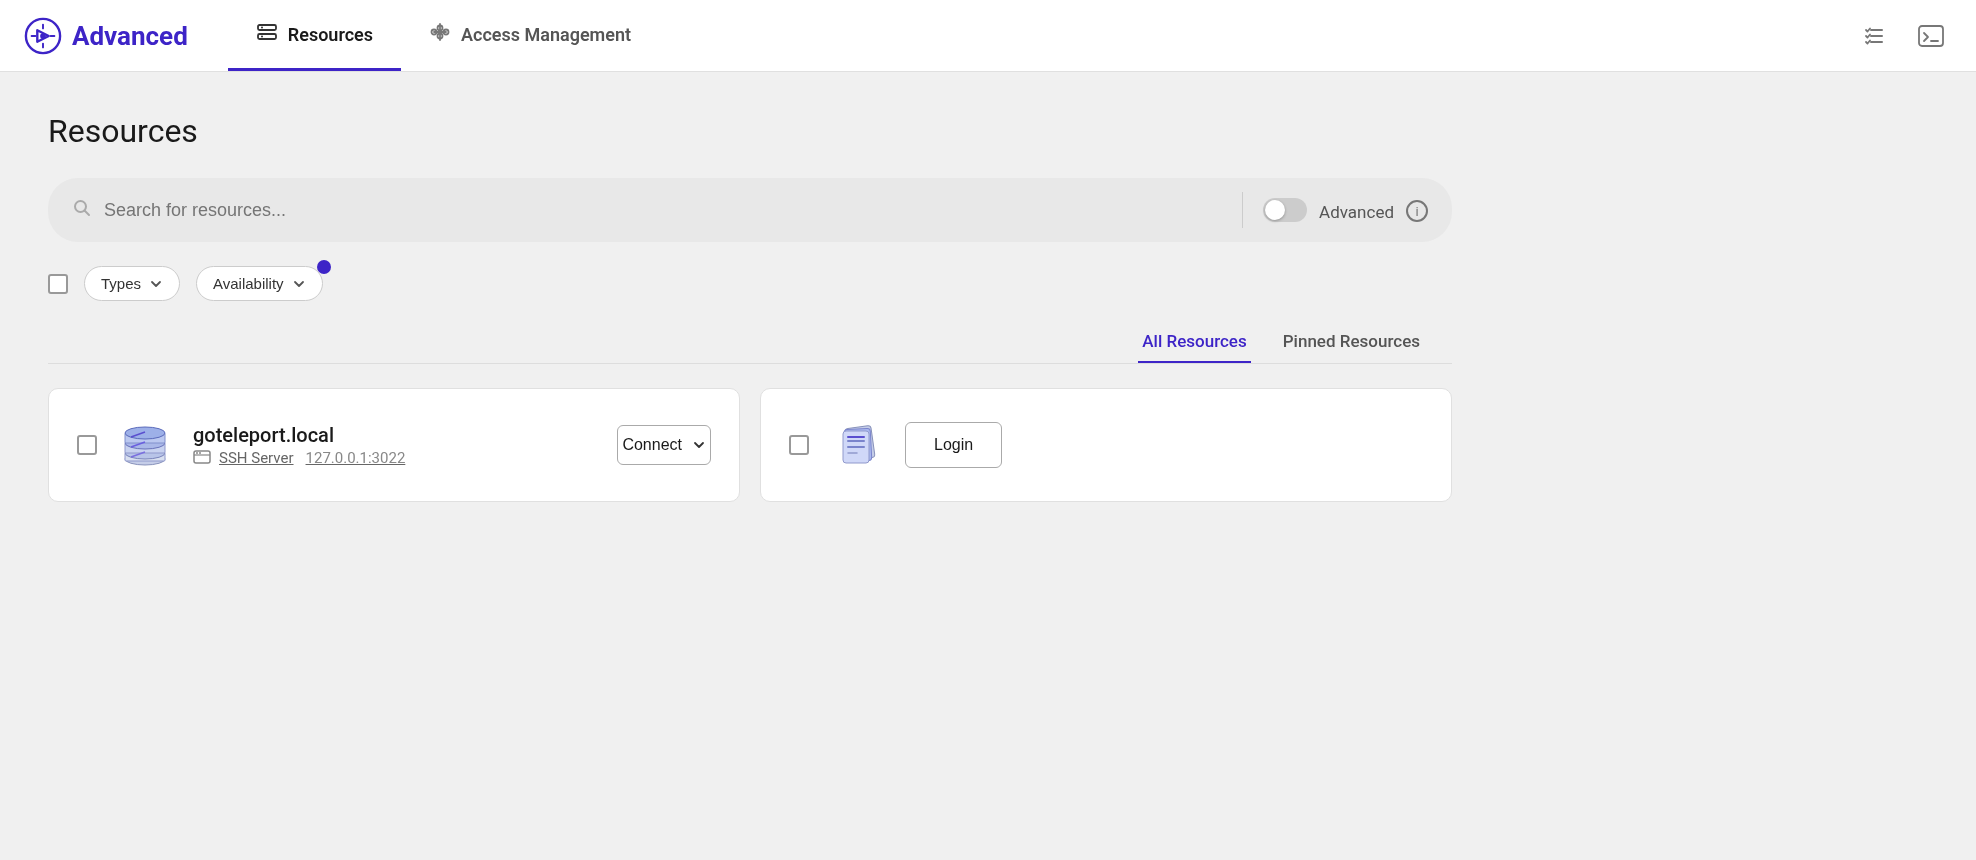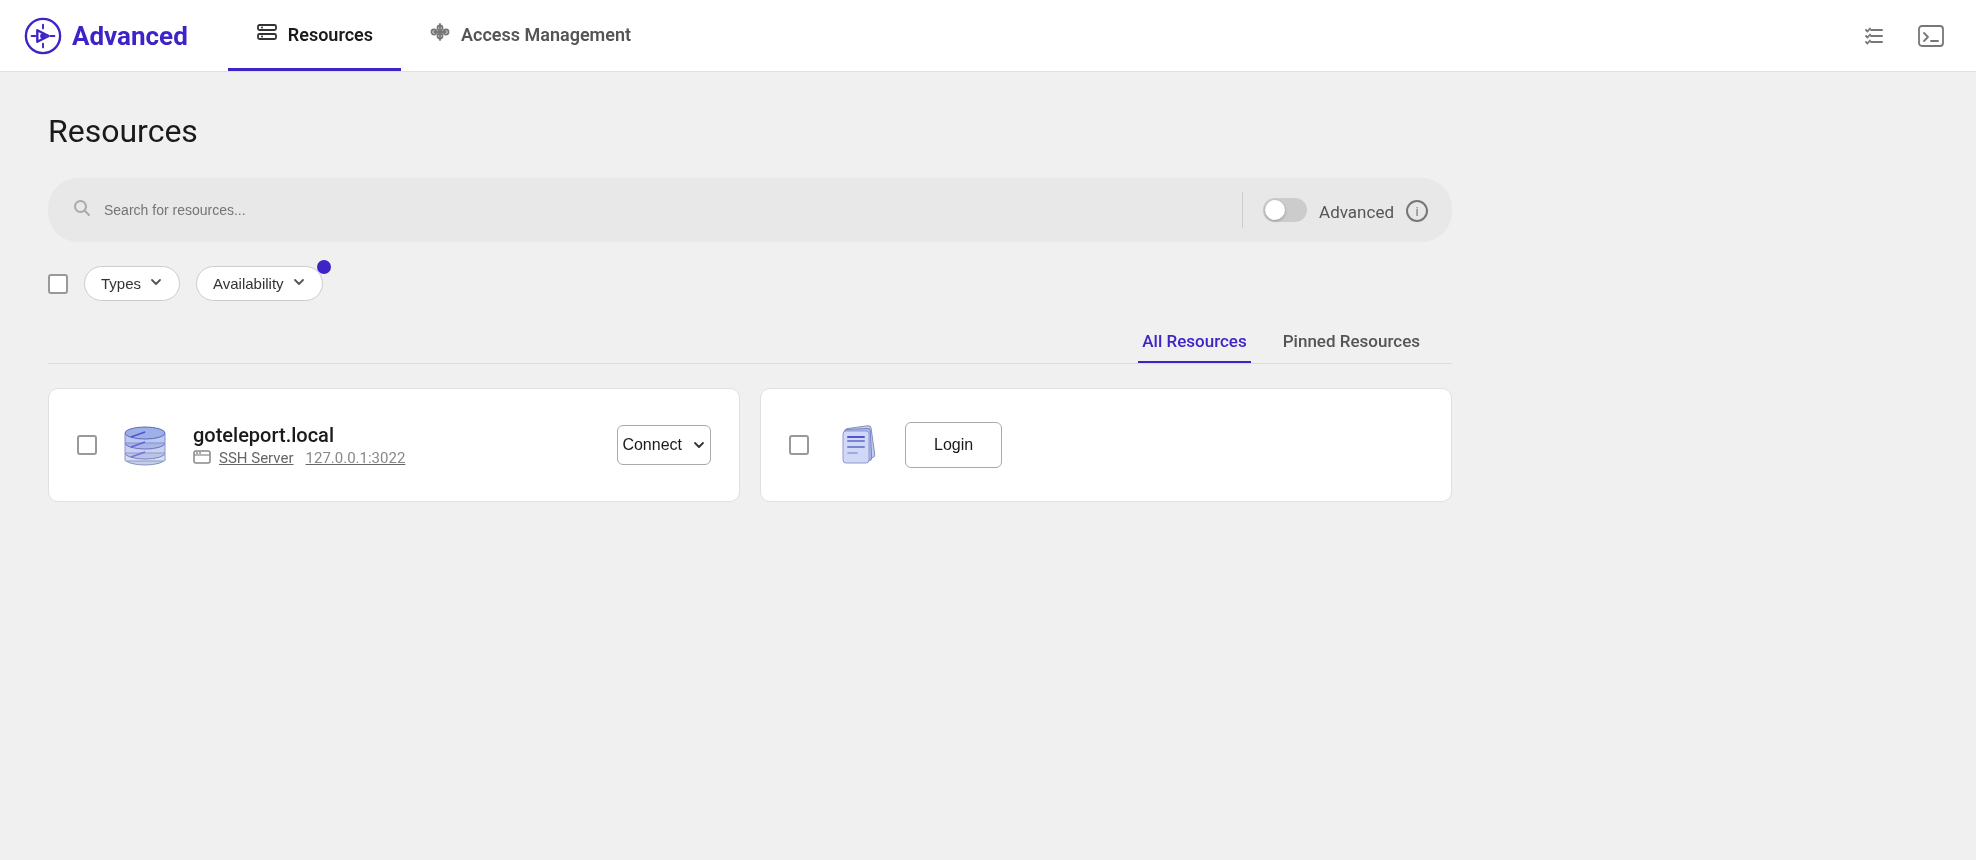--- a/index.html
+++ b/index.html
@@ -121,21 +121,21 @@
       color: #888;
       margin-right: 12px;
       font-size: 18px;
     }
 
     .search-input {
       flex: 1;
       background: none;
       border: none;
       outline: none;
-      font-size: 14px;
+      font-size: 18px;
       color: #14532d;
     }
 
     .search-divider {
       width: 1px;
       height: 36px;
       background: #ccc;
       margin: 0 20px;
     }
 
@@ -202,21 +202,21 @@
     }
 
     .filter-btn {
       background: white;
       border: 1.5px solid #ccc;
       border-radius: 20px;
       padding: 8px 16px;
       font-size: 15px;
       cursor: pointer;
       display: flex;
-      align-items: flex-start;
+      align-items: center;
       gap: 8px;
       color: #333;
     }
 
     .filter-dot {
       width: 14px;
       height: 14px;
       background: #3d24c7;
       border-radius: 50%;
       margin-left: -2px;

